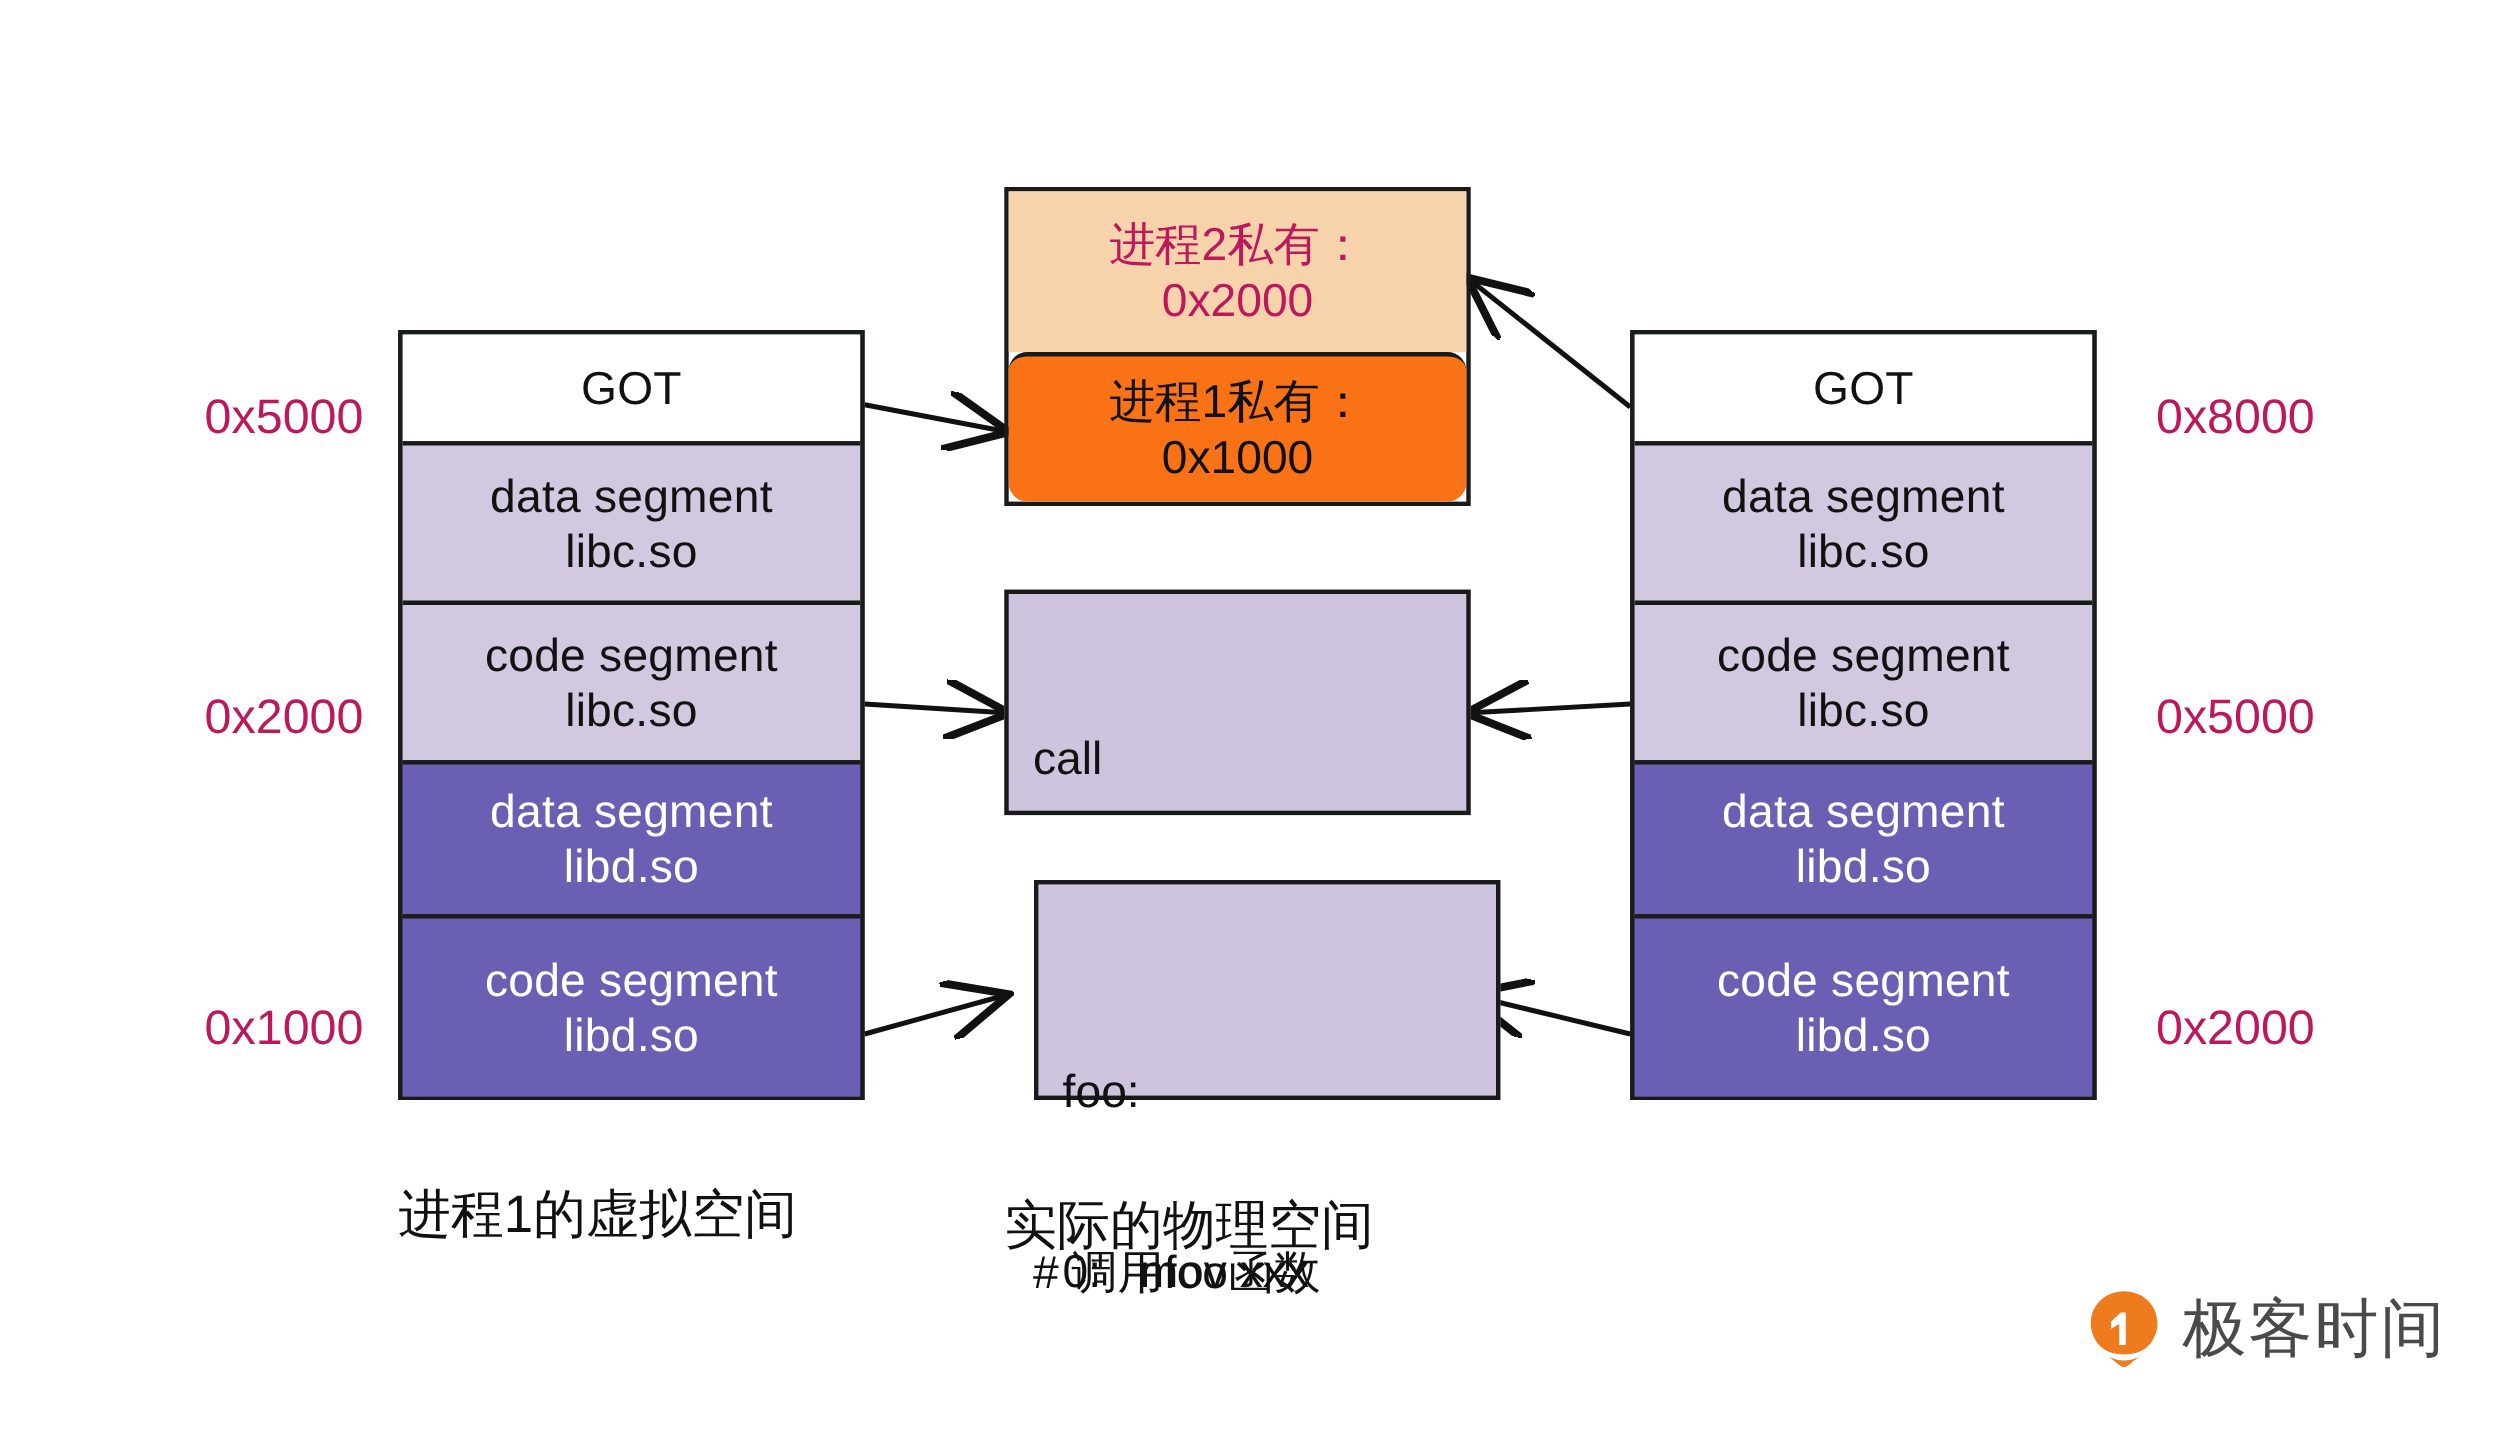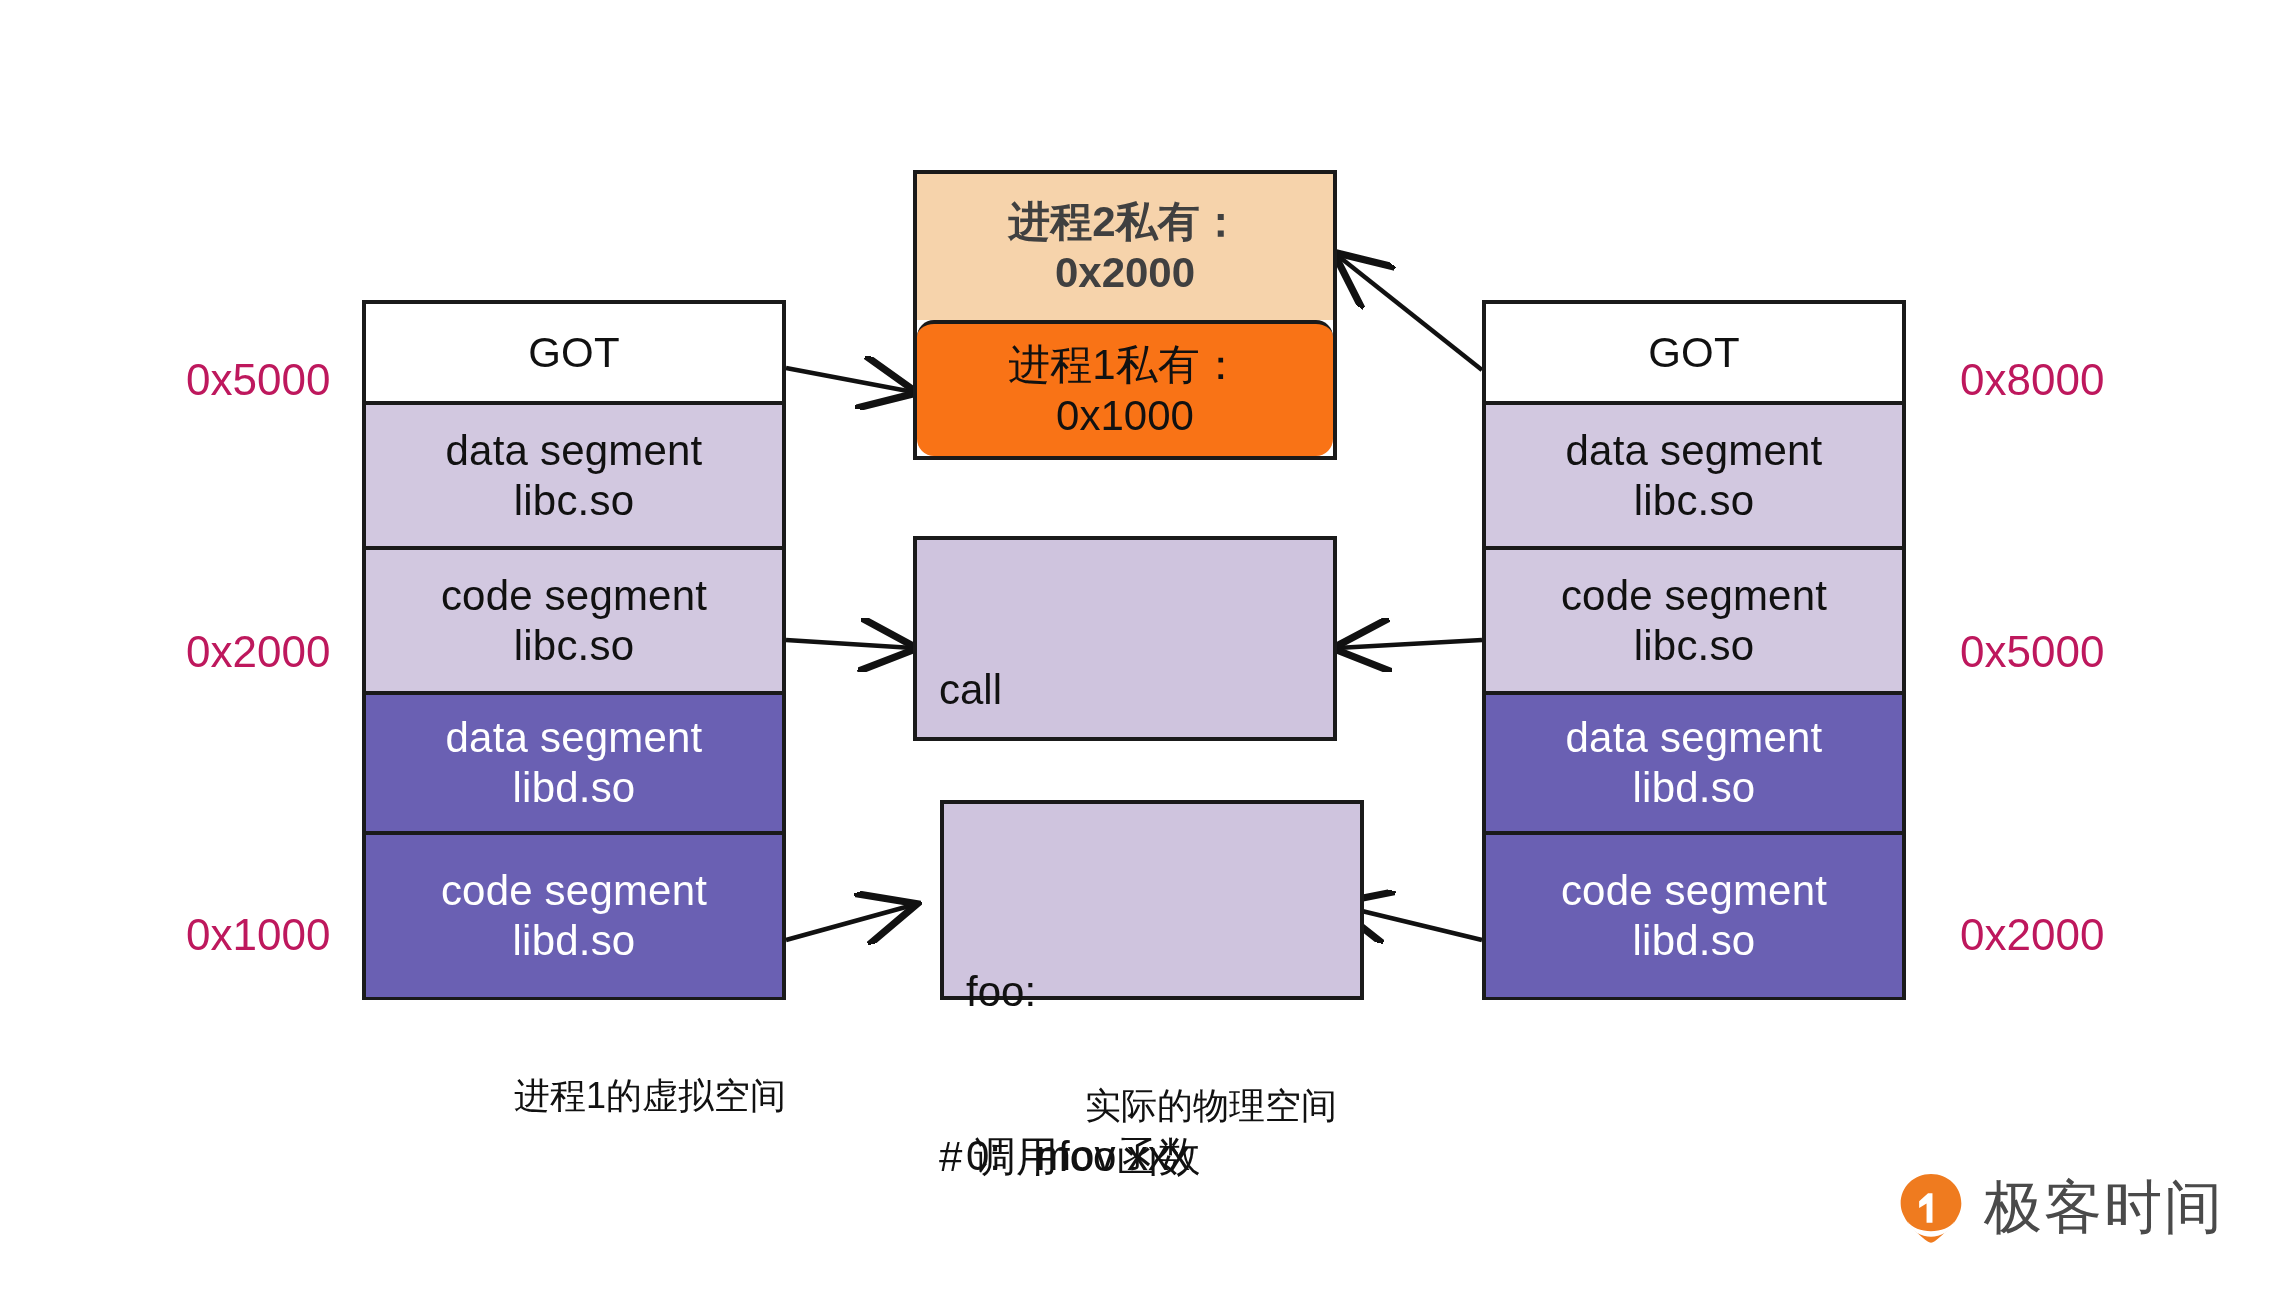--- a/index.html
+++ b/index.html
@@ -43,21 +43,21 @@
     font-size: 42px;
     letter-spacing: 0.2px;
     white-space: nowrap;
   }
   .seg .l2 { display: block; }
 
   .fill-white  { background: #ffffff; color: #111111; }
   .fill-lilac  { background: #f97316; color: #111111; border-radius: 17px; }
   .fill-lilac2 { background: #d2c8e0; color: #111111; }
   .fill-indigo { background: #6a60b3; color: #ffffff; }
-  .fill-orange { background: #f6d3ab; color: #404040; font-weight: bold; }
+  .fill-orange { background: #f6d3ab; color: #be185d; }
 
   .rule-top { border-top: 4px solid #1a1a1a; }
 
   
   .phys {
     position: absolute;
     border: 4px solid #1a1a1a;
     box-sizing: border-box;
   }
   .phys-row {
@@ -88,24 +88,24 @@
   .addr {
     position: absolute;
     font-size: 44px;
     color: #be185d;
     white-space: nowrap;
   }
 
   
   .caption {
     position: absolute;
-    font-size: 36px;
+    font-size: 48px;
     color: #111111;
     white-space: nowrap;
-    text-align: right;
+    text-align: left;
   }
 
   
   #arrows {
     position: absolute;
     left: 0; top: 0;
     width: 2284px;
     height: 1307px;
     pointer-events: none;
   }

